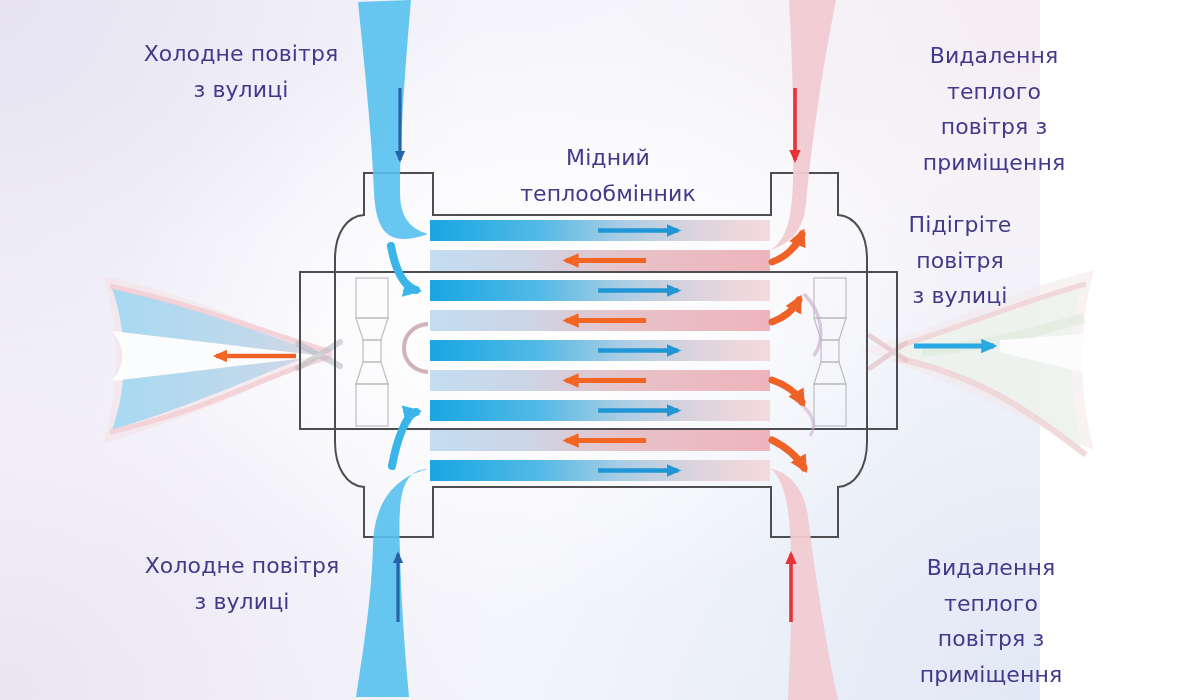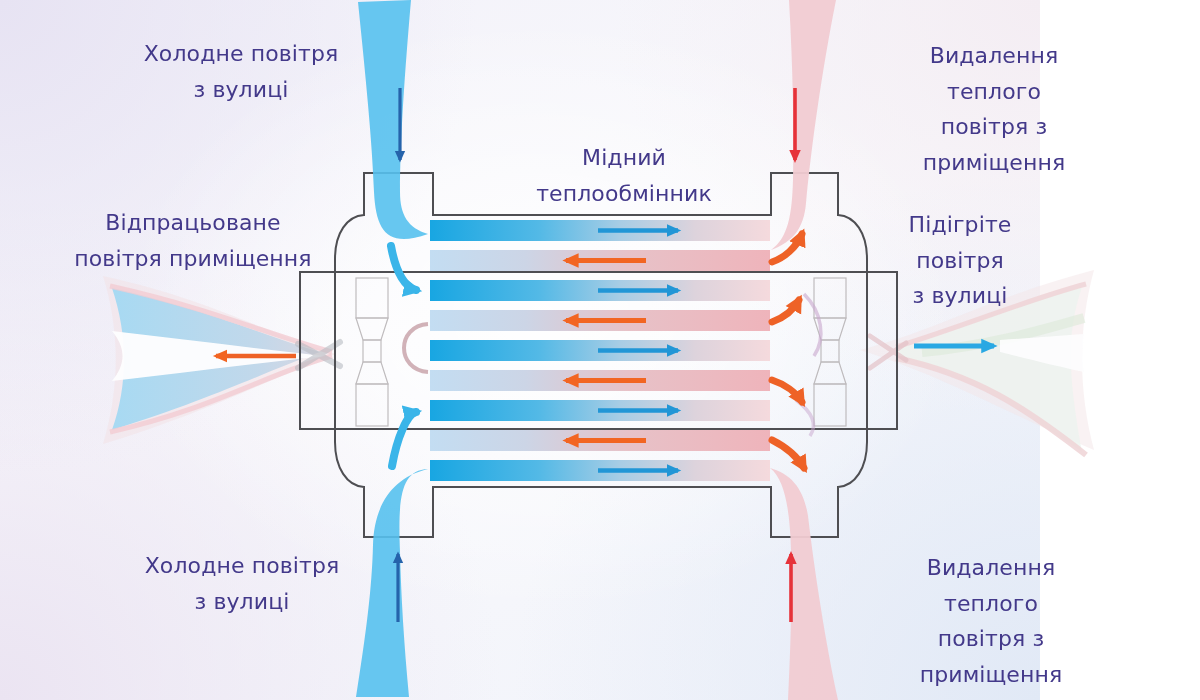--- a/index.html
+++ b/index.html
@@ -166,23 +166,21 @@
   <line x1="791" y1="622" x2="791" y2="554" stroke="#e63239" stroke-width="3.6" marker-end="url(#mRed)"></line>
 
   <line x1="296" y1="356" x2="216" y2="356" stroke="#ee6227" stroke-width="4.4" marker-end="url(#mOrange)"></line>
   <line x1="914" y1="346" x2="994" y2="346" stroke="#29a8e3" stroke-width="4.8" marker-end="url(#mBigBlue)"></line>
 </svg>
 
   <div class="lbl" style="left:241px;top:36px;">Холодне повітря
 з вулиці</div>
   <div class="lbl" style="left:994px;top:38px;">Видалення теплого
 повітря з приміщення</div>
-  <div class="lbl" style="left:193px;top:205px;">Відпрацьоване
-повітря приміщення</div>
-  <div class="lbl" style="left:608px;top:140px;margin-left:16px;">Мідний
+  <div class="lbl" style="left:608px;top:140px;">Мідний
 теплообмінник</div>
   <div class="lbl" style="left:960px;top:207px;">Підігріте повітря
 з вулиці</div>
   <div class="lbl" style="left:242px;top:548px;">Холодне повітря
 з вулиці</div>
   <div class="lbl" style="left:991px;top:550px;">Видалення теплого
 повітря з приміщення</div>
 </div>
 
 </body></html>

